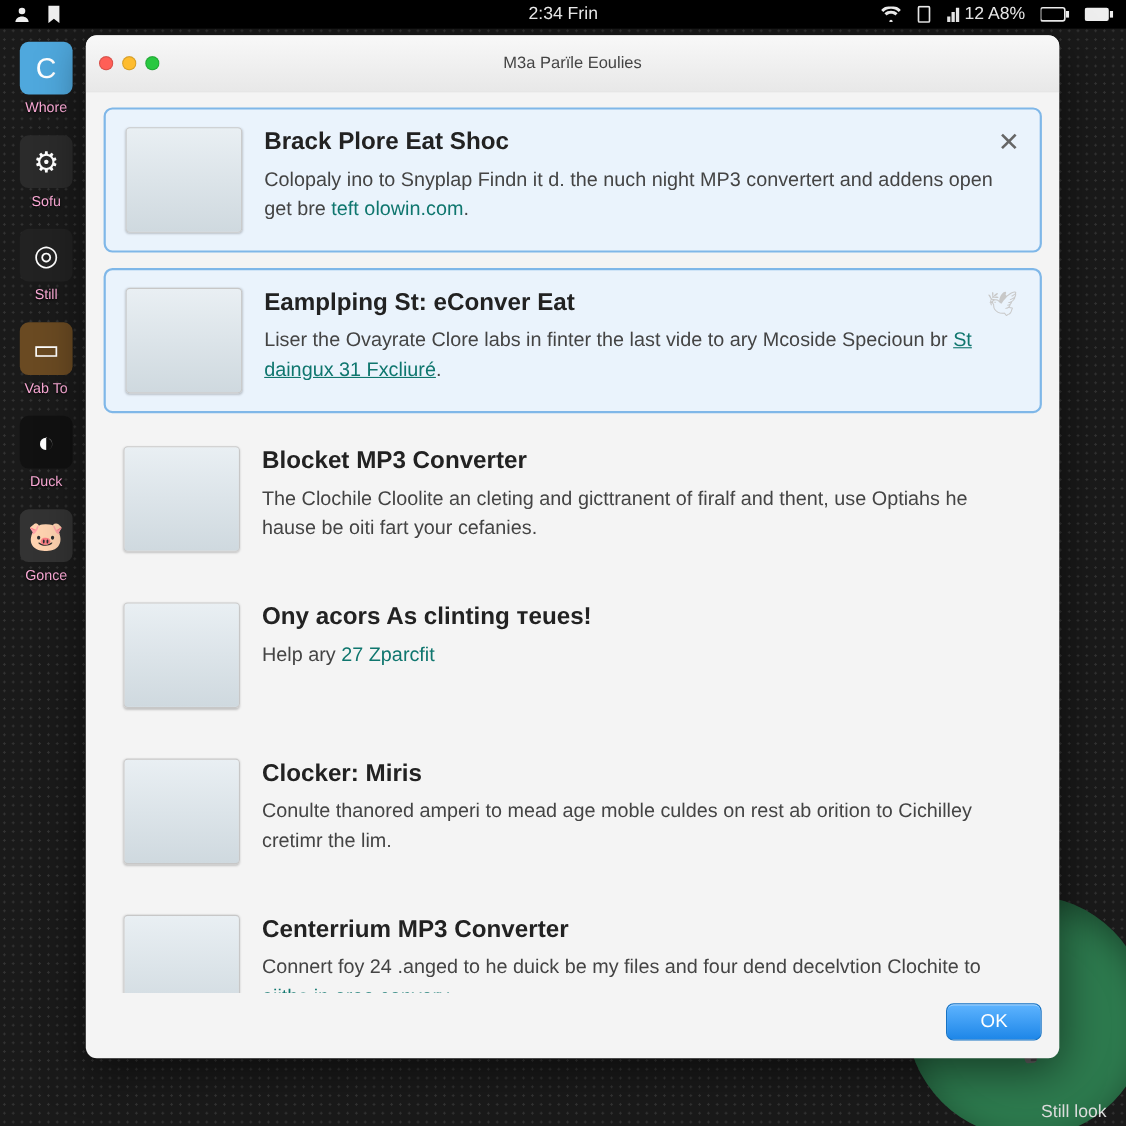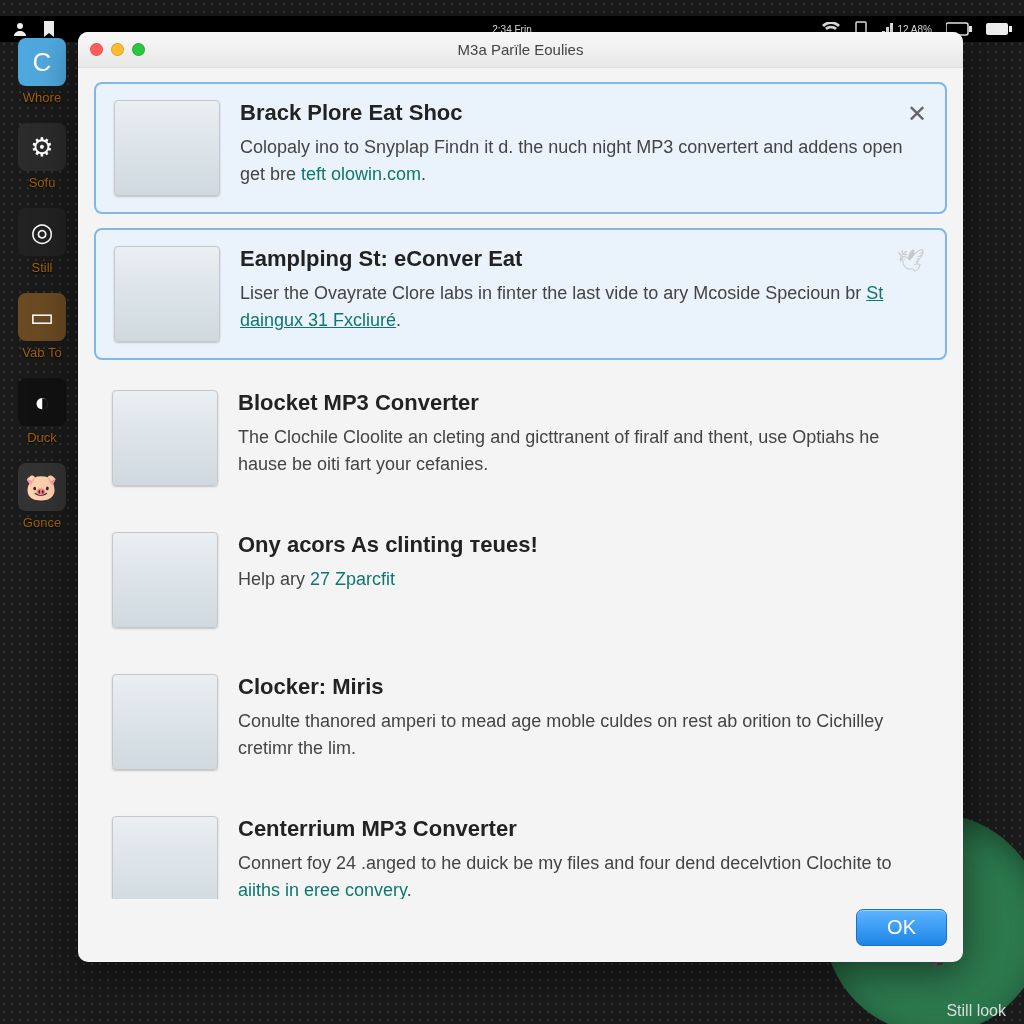--- a/index.html
+++ b/index.html
@@ -6,44 +6,44 @@
 html, body { width: 1024px; height: 1024px; overflow: hidden; font-family: -apple-system, "Helvetica Neue", Arial, sans-serif; }
 body {
   background: #1a1a1a;
   background-image: radial-gradient(#333 1px, transparent 1px);
   background-size: 8px 8px;
   position: relative;
 }
 
 
 .menubar {
-  position: absolute; top: 16px; left: 0; right: 0; height: 26px;
+  position: absolute; top: 0; left: 0; right: 0; height: 26px;
   background: #000; color: #eee; display: flex; align-items: center;
-  padding: 0 12px; font-size: 10px;
+  padding: 0 12px; font-size: 16px;
 }
 .menubar .left { display: flex; align-items: center; gap: 14px; }
 .menubar .center { position: absolute; left: 50%; transform: translateX(-50%); }
-.menubar .right { margin-left: auto; display: flex; align-items: center; gap: 14px; text-decoration: underline; }
+.menubar .right { margin-left: auto; display: flex; align-items: center; gap: 14px; }
 .menubar svg { fill: #eee; }
 
 
 .desktop { position: absolute; top: 38px; left: 10px; display: flex; flex-direction: column; gap: 18px; }
 .desktop .ditem { display: flex; flex-direction: column; align-items: center; width: 64px; }
 .desktop .dicon { width: 48px; height: 48px; border-radius: 8px; background: #333; display:flex;align-items:center;justify-content:center;font-size:26px;color:#fff;}
-.desktop .dlabel { color: #a16207; font-size: 13px; margin-top: 4px; text-shadow: 0 1px 2px #000; white-space: nowrap; }
+.desktop .dlabel { color: #f9a8d4; font-size: 13px; margin-top: 4px; text-shadow: 0 1px 2px #000; white-space: nowrap; }
 
 
 .window {
   position: absolute; left: 78px; top: 32px; width: 885px; height: 930px;
   background: #f4f4f4; border-radius: 10px;
   box-shadow: 0 10px 40px rgba(0,0,0,0.5);
   display: flex; flex-direction: column;
 }
 .titlebar {
-  height: 36px; border-bottom: 1px solid #ddd;
+  height: 52px; border-bottom: 1px solid #ddd;
   background: linear-gradient(#f8f8f8,#e8e8e8);
   border-radius: 10px 10px 0 0;
   display: flex; align-items: center; position: relative;
 }
 .traffic { position: absolute; left: 12px; display: flex; gap: 8px; }
 .traffic span { width: 13px; height: 13px; border-radius: 50%; display:block; border:1px solid rgba(0,0,0,0.15);}
 .t-close{background:#ff5f57}.t-min{background:#febc2e}.t-max{background:#28c840}
 .titlebar .title{ margin:0 auto; font-size:15px; color:#444; }
 
 .content { flex:1; overflow:auto; padding: 14px 16px 8px 16px; }
@@ -72,21 +72,21 @@
   position:absolute; right:18px; top:16px; font-size:24px; color:#666; cursor:pointer;
 }
 .bird {
   position:absolute; right:20px; top:18px; font-size:22px; color:#c8c8c8;
 }
 
 .footer {
   padding:10px 16px 16px; display:flex; justify-content:flex-end;
 }
 .ok-btn {
-  padding:6px 30px; font-size:20px;
+  padding:6px 30px; font-size:17px;
   background:linear-gradient(#5eb4ff,#1d86e8);
   border:1px solid #1572c4; border-radius:7px; color:#fff;
   box-shadow: inset 0 1px 0 rgba(255,255,255,0.4);
 }
 
 
 .bg-badge {
   position:absolute; right:-20px; bottom:-10px; width:220px; height:220px;
   background:#2d7a4e; border-radius:50%;
   display:flex; align-items:center; justify-content:center;

